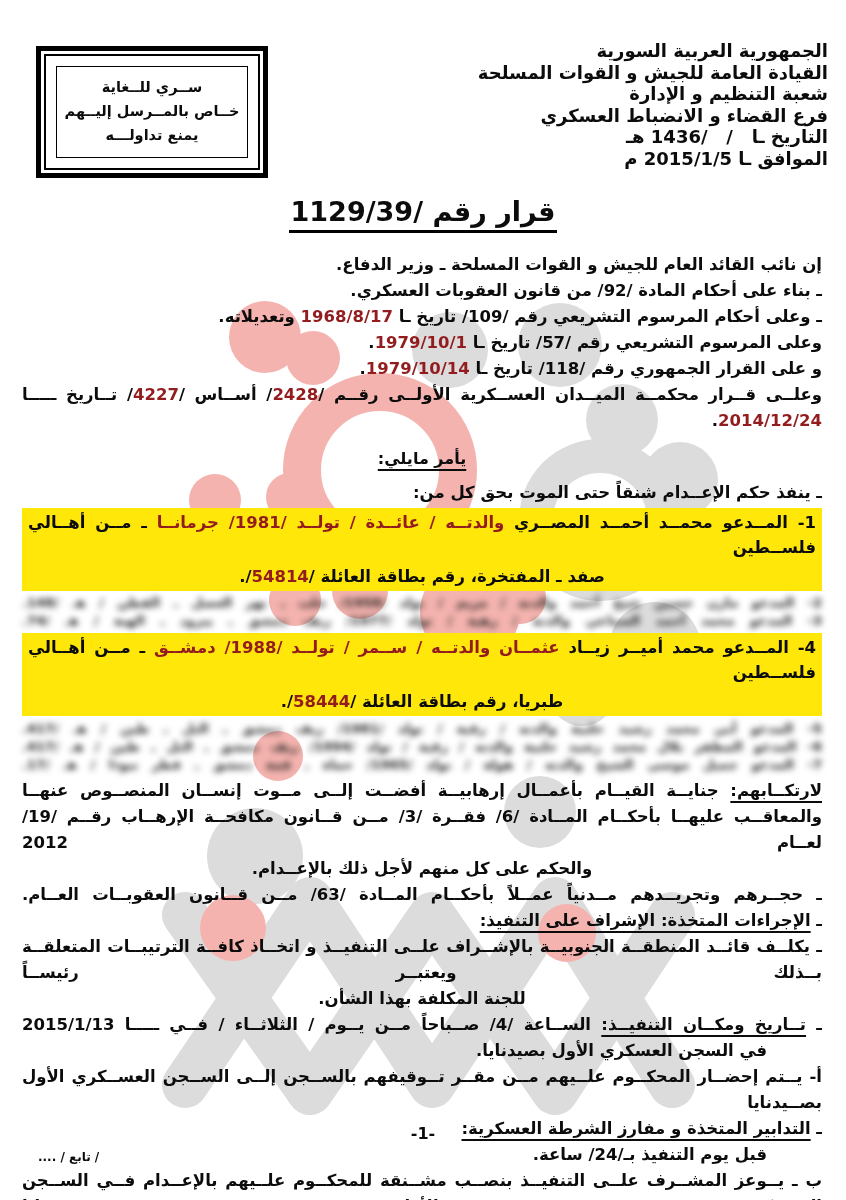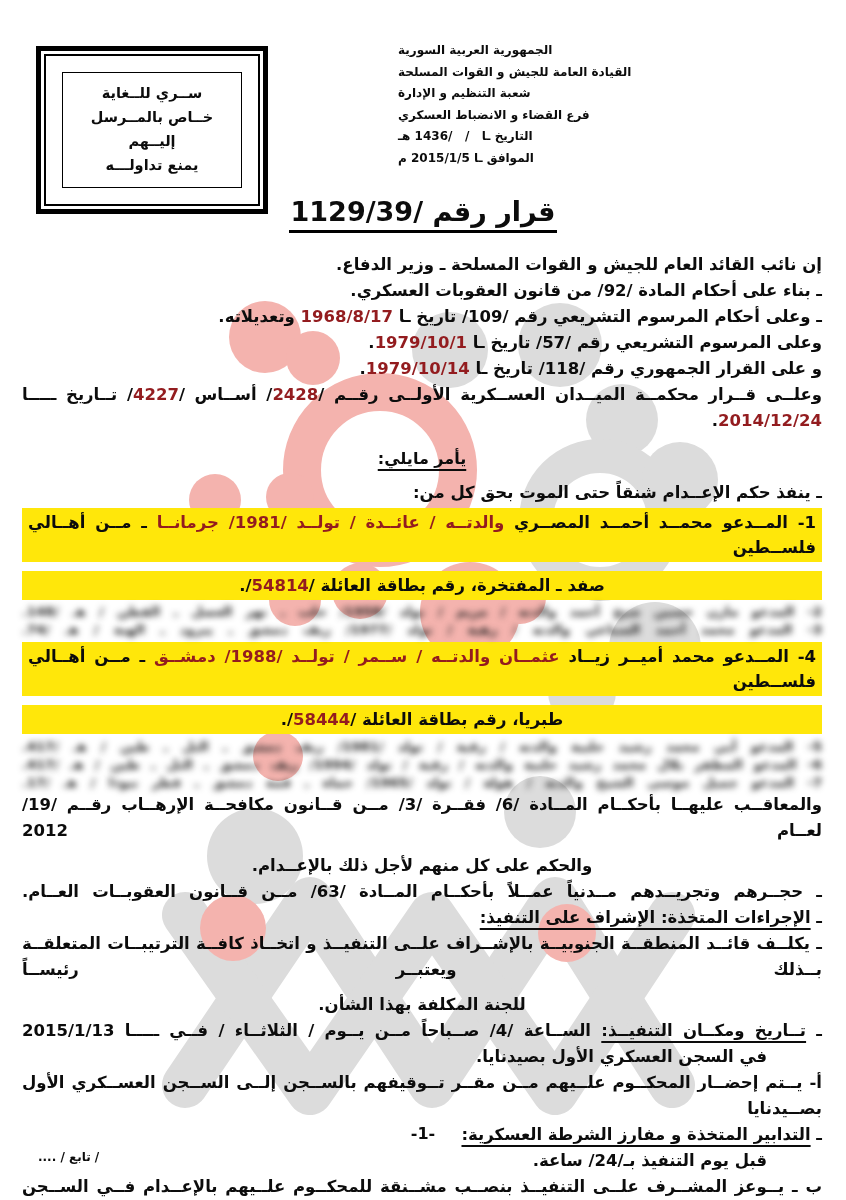--- a/index.html
+++ b/index.html
@@ -14,32 +14,32 @@
   .page{
     position:relative;width:846px;height:1200px;margin:0 auto;
     background:#ffffff;overflow:hidden;
     font-family:"DejaVu Sans",sans-serif;font-weight:700;color:var(--ink);
     direction:rtl;
   }
   
   .wm{position:absolute;inset:0;z-index:0;}
   
   .stamp{position:absolute;left:36px;top:46px;width:232px;z-index:2;border:5px solid #000;padding:3px;background:#fff;}
-  .stamp-mid{border:2px solid #000;padding:16px;}
+  .stamp-mid{border:2px solid #000;padding:10px;}
   .stamp-in{border:1px solid #000;padding:8px 4px 10px;text-align:center;font-size:14.5px;line-height:24px;}
   
-  .hdr{position:absolute;right:18px;top:40px;width:430px;z-index:1;text-align:left;font-size:12px;line-height:21.5px;}
+  .hdr{position:absolute;right:18px;top:40px;width:430px;z-index:1;text-align:right;font-size:18px;line-height:21.5px;}
   
   .title-wrap{position:absolute;top:196px;left:0;right:0;text-align:center;z-index:1;}
   .title-wrap span{display:inline-block;font-size:27px;border-bottom:3px solid #000;padding:0 2px 3px;}
   
   .doc{position:absolute;top:252px;right:24px;left:22px;z-index:1;font-size:16.5px;line-height:26px;}
   .line{direction:rtl;unicode-bidi:plaintext;}
   .line.right{text-align:right;}
-  .line.center{text-align:center;margin-top:9px;}
+  .line.center{text-align:center;}
   .line.just{text-align:justify;text-align-last:justify;}
   .line.big{font-size:16px;}
   .line.blur{font-size:13px;line-height:18px;filter:blur(3.2px);color:#222;}
   .line.hl{background:var(--highlight-yellow);mix-blend-mode:multiply;padding:2px 6px;line-height:25px;}
   .red{color:var(--accent-red);}
   .u{text-decoration:underline;text-decoration-thickness:2px;text-underline-offset:5px;}
   
   .pageno{position:absolute;top:1124px;left:0;right:0;text-align:center;font-size:16px;z-index:1;}
   .cont{position:absolute;top:1150px;left:38px;font-size:12px;z-index:1;direction:rtl;}
 </style>
@@ -114,20 +114,21 @@
       <div class="line right" style="margin-bottom: 2px;"><span>ـ ينفذ حكم الإعــدام شنقاً حتى الموت بحق كل من:</span></div>
       <div class="line just hl"><span>1- المــدعو محمــد أحمــد المصــري </span><span class="red">والدتــه / عائــدة / تولــد /1981/ جرمانــا</span><span> ـ مــن أهــالي فلســطين</span></div>
       <div class="line center hl"><span>صفد ـ المفتخرة، رقم بطاقة العائلة /</span><span class="red">54814</span><span>/.</span></div>
       <div class="line just blur" style="margin-top: 3px;"><span>2- المدعو مازن حسين شيخ أحمد والدته / مريم / تولد /1958/ حلب ـ نهر العصل ـ القطن / هـ /148.</span></div>
       <div class="line just blur"><span>3- المدعو محمد أحمد السباعي والدته / رهية / تولد /1977/ ريف دمشق ـ يبرود ـ الهبة / هـ /74.</span></div>
       <div class="line just hl" style="margin-top: 3px;"><span>4- المــدعو محمد أميــر زيــاد </span><span class="red">عثمــان والدتــه / ســمر / تولــد /1988/ دمشــق</span><span> ـ مــن أهــالي فلســطين</span></div>
       <div class="line center hl"><span>طبريا، رقم بطاقة العائلة /</span><span class="red">58444</span><span>/.</span></div>
       <div class="line just blur" style="margin-top: 4px;"><span>5- المدعو أبي محمد رشيد حلبية والدته / رقية / تولد /1981/ ريف دمشق ـ التل ـ طين / هـ /417.</span></div>
       <div class="line just blur"><span>6- المدعو المظفر بلال محمد رشيد حلبية والدته / رقية / تولد /1994/ ريف دمشق ـ التل ـ طين / هـ /417.</span></div>
       <div class="line just blur"><span>7- المدعو جميل موسى الشيخ والدته / هولة / تولد /1965/ حماة ـ قمة دمشق ـ قطر نبوذا / هـ /17.</span></div>
+      <div class="line just" style="margin-top: 4px;"><span class="u">لارتكــابهم:</span><span> جنايــة القيــام بأعمــال إرهابيــة أفضــت إلــى مــوت إنســان المنصــوص عنهــا</span></div>
       <div class="line just"><span>والمعاقــب عليهــا بأحكــام المــادة /6/ فقــرة /3/ مــن قــانون مكافحــة الإرهــاب رقــم /19/ لعــام 2012</span></div>
       <div class="line center"><span>والحكم على كل منهم لأجل ذلك بالإعــدام.</span></div>
       <div class="line just"><span>ـ حجــرهم وتجريــدهم مــدنياً عمــلاً بأحكــام المــادة /63/ مــن قــانون العقوبــات العــام.</span></div>
       <div class="line right"><span>ـ </span><span class="u">الإجراءات المتخذة: الإشراف على التنفيذ:</span></div>
       <div class="line just"><span>ـ يكلــف قائــد المنطقــة الجنوبيــة بالإشــراف علــى التنفيــذ و اتخــاذ كافــة الترتيبــات المتعلقــة بــذلك ويعتبــر رئيســاً</span></div>
       <div class="line center"><span>للجنة المكلفة بهذا الشأن.</span></div>
       <div class="line just"><span>ـ </span><span class="u">تــاريخ ومكــان التنفيــذ:</span><span> الســاعة /4/ صــباحاً مــن يــوم / الثلاثــاء / فــي ـــــا 2015/1/13</span></div>
       <div class="line right" style="margin-right: 55px;"><span>في السجن العسكري الأول بصيدنايا.</span></div>
       <div class="line just"><span>أ- يــتم إحضــار المحكــوم علــيهم مــن مقــر تــوقيفهم بالســجن إلــى الســجن العســكري الأول بصــيدنايا</span></div>
       <div class="line right"><span>ـ </span><span class="u">التدابير المتخذة و مفارز الشرطة العسكرية:</span></div>

